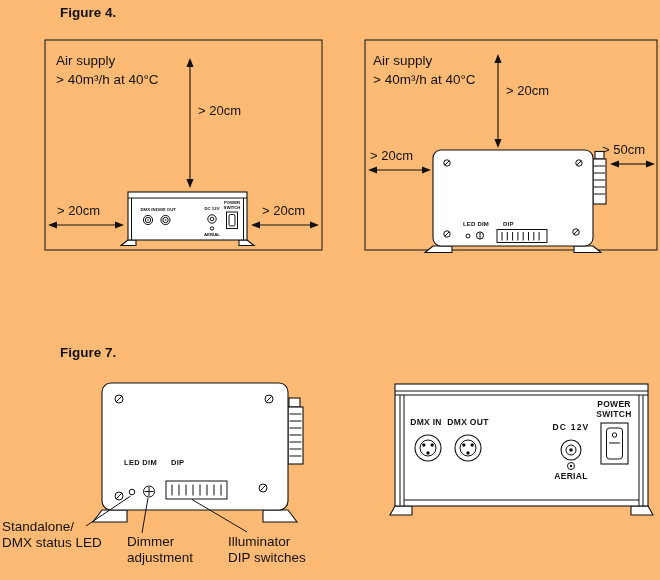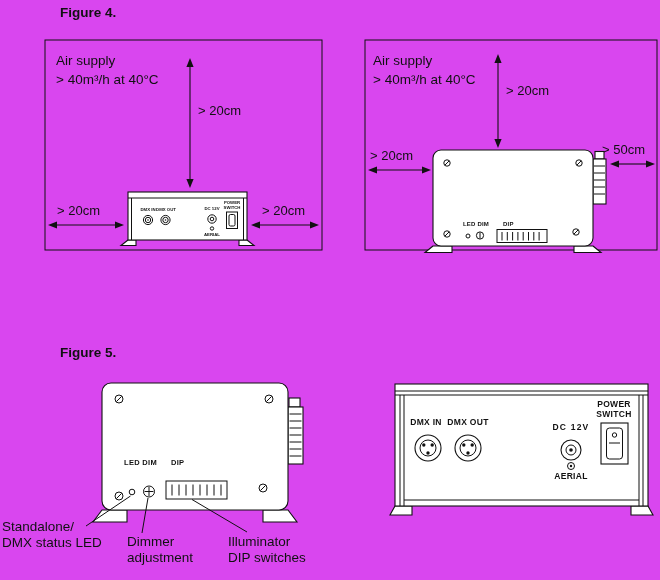--- a/index.html
+++ b/index.html
@@ -1,17 +1,17 @@
 <!DOCTYPE html>
 <html><head>
 <meta charset="utf-8">
 <style>
   html,body{margin:0;padding:0;}
   body{width:660px;height:580px;background:#fff;font-family:"Liberation Sans",sans-serif;}
-  .page{position:relative;width:660px;height:580px;background:#d946ef;overflow:hidden;}
+  .page{position:relative;width:660px;height:580px;background:#fdba74;overflow:hidden;}
   .abs{position:absolute;}
   .fig-title{position:absolute;font-size:13.5px;font-weight:600;color:#111;}
   svg{overflow:visible;display:block;}
   svg text{fill:#111;font-family:"Liberation Sans",sans-serif;}
   .t-air{font-size:13.5px;}
   .t-dim{font-size:13px;}
   .t-anno{font-size:13.5px;}
   .tp-lg{font-size:8.5px;font-weight:bold;letter-spacing:.3px;}
   .tp-md{font-size:7.5px;font-weight:bold;letter-spacing:.3px;}
   .tp-s6{font-size:6px;font-weight:bold;letter-spacing:.2px;}
@@ -159,21 +159,21 @@
         <line x1="150.6" y1="194" x2="150.6" y2="202.5" class="ln" stroke-width="1.8"></line>
         <line x1="155.9" y1="194" x2="155.9" y2="202.5" class="ln" stroke-width="1.8"></line>
         <line x1="161.2" y1="194" x2="161.2" y2="202.5" class="ln" stroke-width="1.8"></line>
         <line x1="166.5" y1="194" x2="166.5" y2="202.5" class="ln" stroke-width="1.8"></line>
         <line x1="171.8" y1="194" x2="171.8" y2="202.5" class="ln" stroke-width="1.8"></line>
         <line x1="177.1" y1="194" x2="177.1" y2="202.5" class="ln" stroke-width="1.8"></line>
       </g>
     </g>
   </svg>
 
-  <div class="fig-title" style="left:60px;top:345px;">Figure 5.</div>
+  <div class="fig-title" style="left:60px;top:345px;">Figure 7.</div>
 
   <svg class="abs" style="left:0px;top:368px;" width="382" height="212" viewBox="0 0 382 212">
     <g>
       <polygon points="102,142 93,154 127,154 127,142" class="dev"></polygon>
       <polygon points="288,142 297,154 263,154 263,142" class="dev"></polygon>
       <rect x="289" y="30" width="11" height="9" class="dev"></rect>
       <g>
         <rect x="288" y="39" width="15" height="57" class="dev"></rect>
         <line x1="289.5" y1="46" x2="301.5" y2="46" class="ln"></line>
         <line x1="289.5" y1="53" x2="301.5" y2="53" class="ln"></line>

